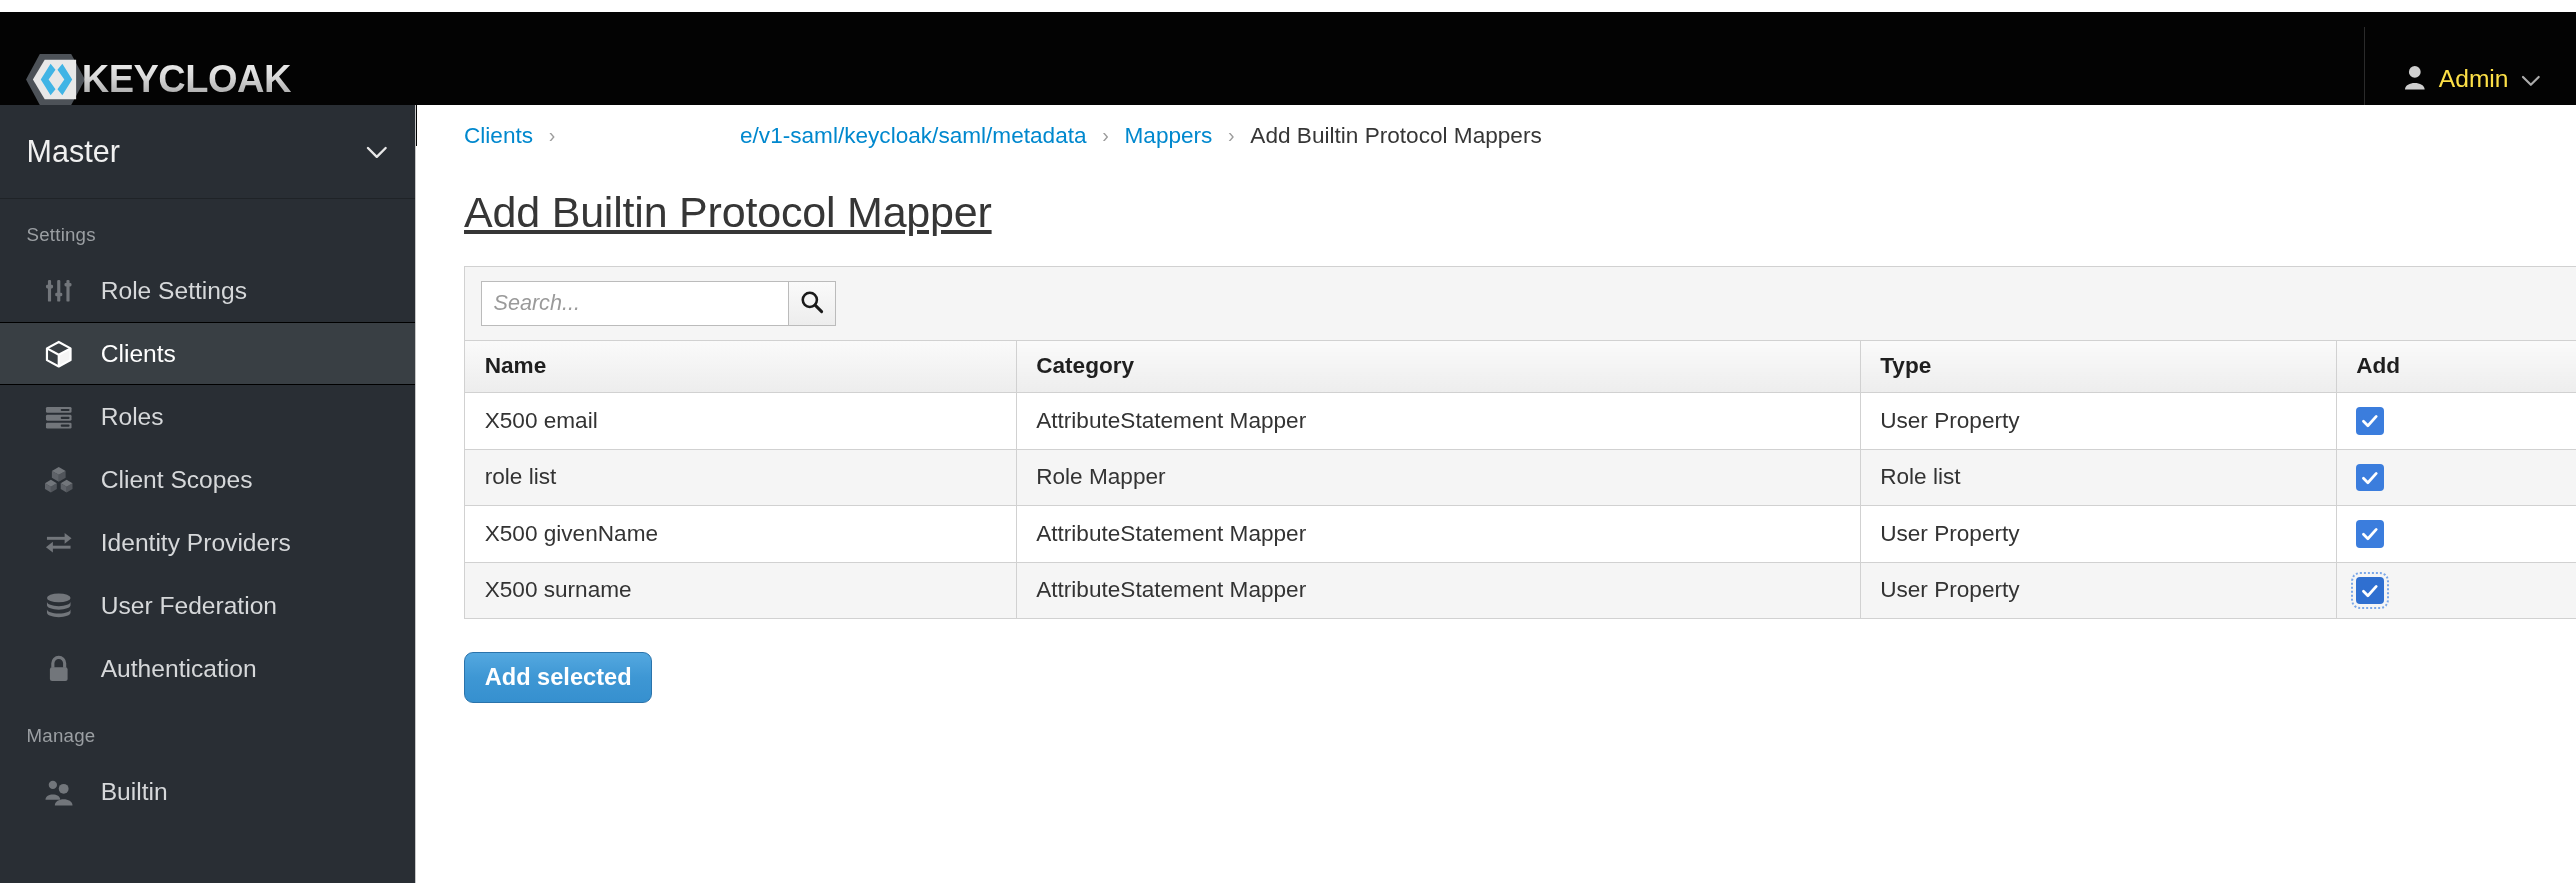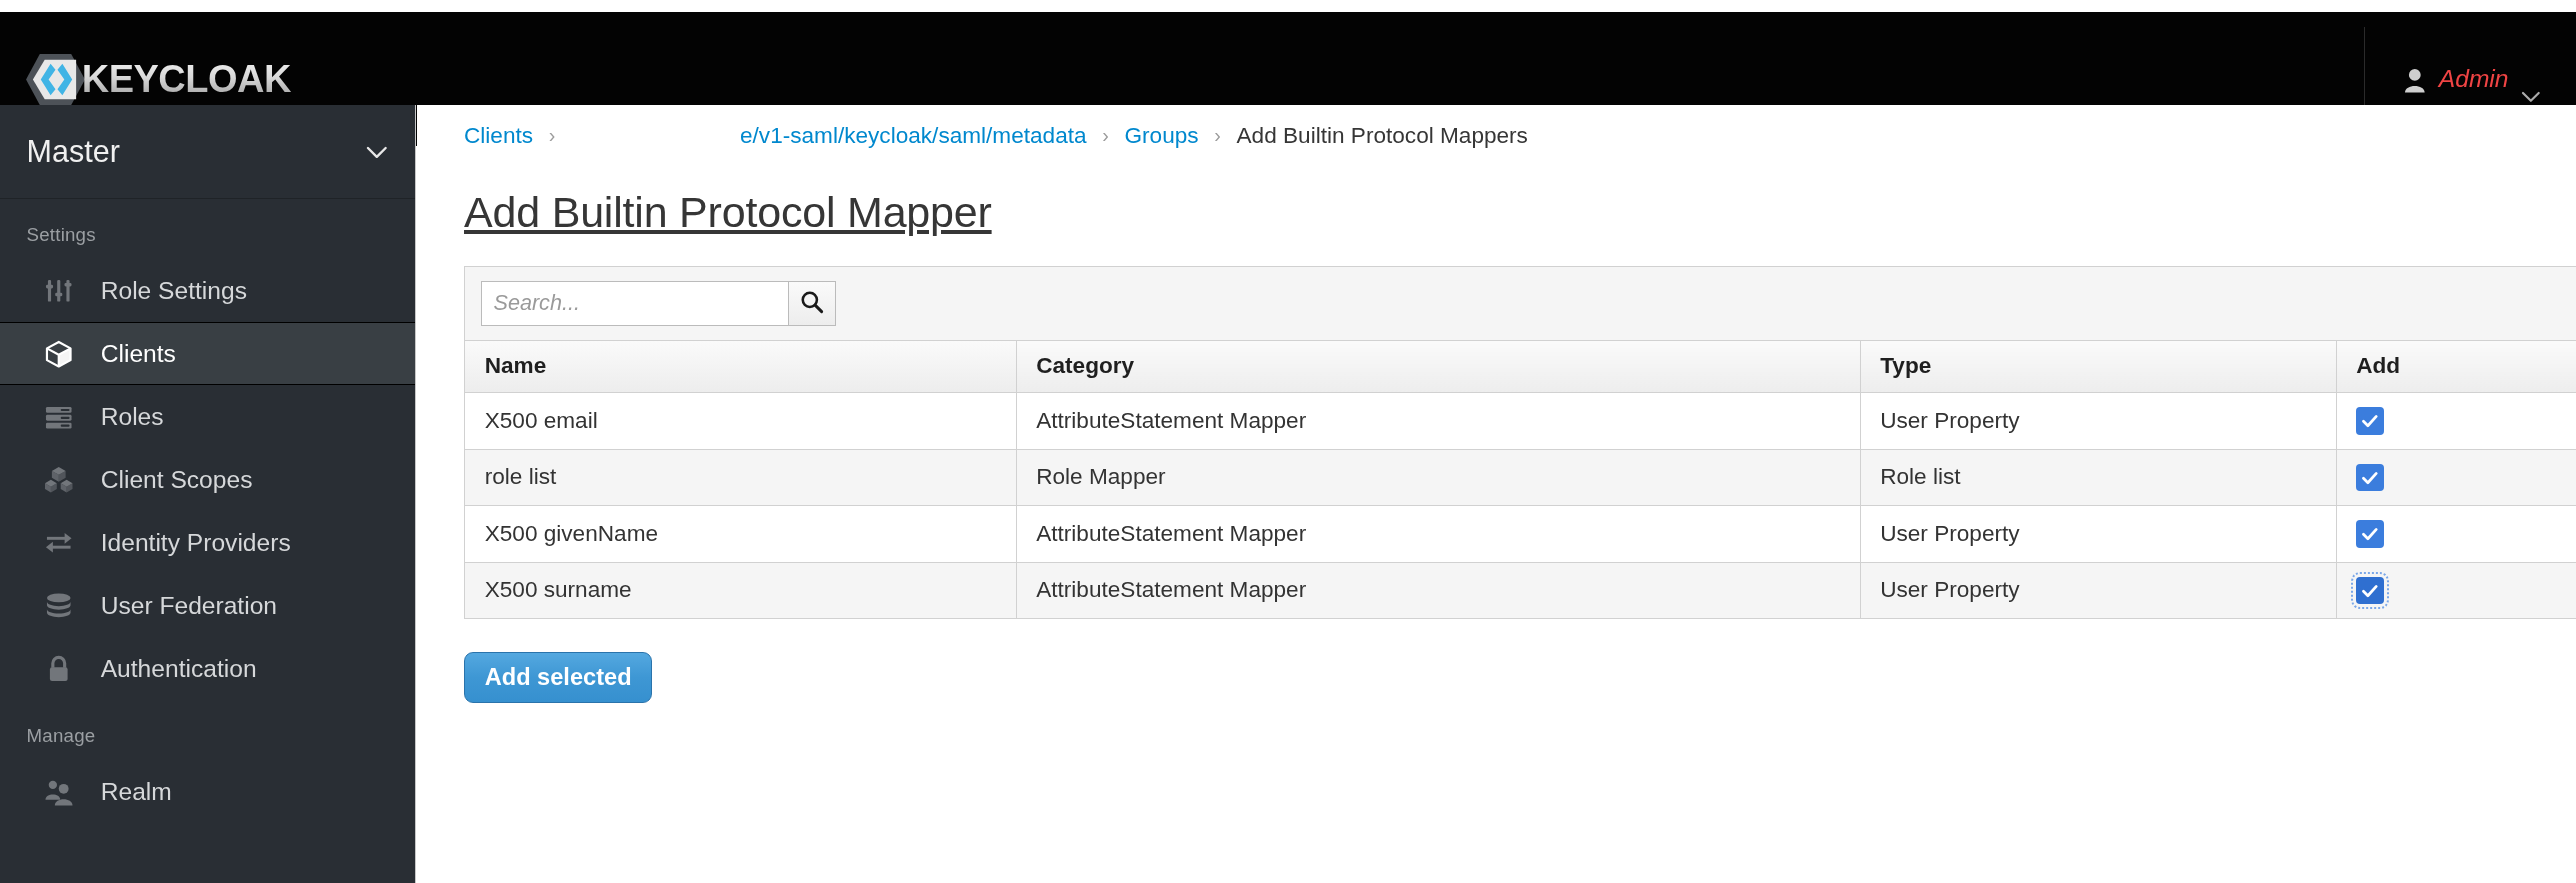--- a/index.html
+++ b/index.html
@@ -39,25 +39,24 @@
   .masthead-right {
     margin-left: auto;
     height: 105px;
     display: flex;
     align-items: center;
     border-left: 1px solid #2b2b2b;
     padding: 0 35px 0 39px;
   }
   .user-menu {
     display: flex;
-    align-items: flex-end;
+    align-items: flex-start;
     gap: 12.8px;
-    color: #ef4444;
+    color: #fde047;
     font-size: 24.6px;
-    font-style: italic;
   }
   .user-icon { width: 21.6px; height: 24.6px; flex: none; }
   .caret-down { width: 19.7px; height: 11.8px; flex: none; opacity: .85; }
 
   
   .sidebar {
     position: absolute;
     top: 105px; left: 0;
     width: 416px; height: 778px;
     background: #292e34;
@@ -397,34 +396,34 @@
     <span class="nav-icon">
       <svg viewBox="0 0 30 30" width="29.5" height="29.5" aria-hidden="true">
         <g fill="currentColor">
           <circle cx="9" cy="7" r="4.2"></circle>
           <path d="M1.5 22 C1.5 15 16.5 15 16.5 22 Z"></path>
           <circle cx="20" cy="11" r="5"></circle>
           <path d="M11 28 C11 19.5 29 19.5 29 28 Z"></path>
         </g>
       </svg>
     </span>
-    <span>Realm</span>
+    <span>Builtin</span>
   </div>
 
 </div>
 
 <div class="content">
 
   <div class="breadcrumb">
     <span class="bc-link">Clients</span>
     <span class="bc-sep">›</span>
     <span class="bc-spacer"></span>
     <span class="bc-link">e/v1-saml/keycloak/saml/metadata</span>
     <span class="bc-sep">›</span>
-    <span class="bc-link">Groups</span>
+    <span class="bc-link">Mappers</span>
     <span class="bc-sep">›</span>
     <span class="bc-current">Add Builtin Protocol Mappers</span>
   </div>
 
   <h1 class="page-title">Add Builtin Protocol Mapper</h1>
 
   <div class="panel">
 
     <div class="toolbar">
       <div class="search-group">

